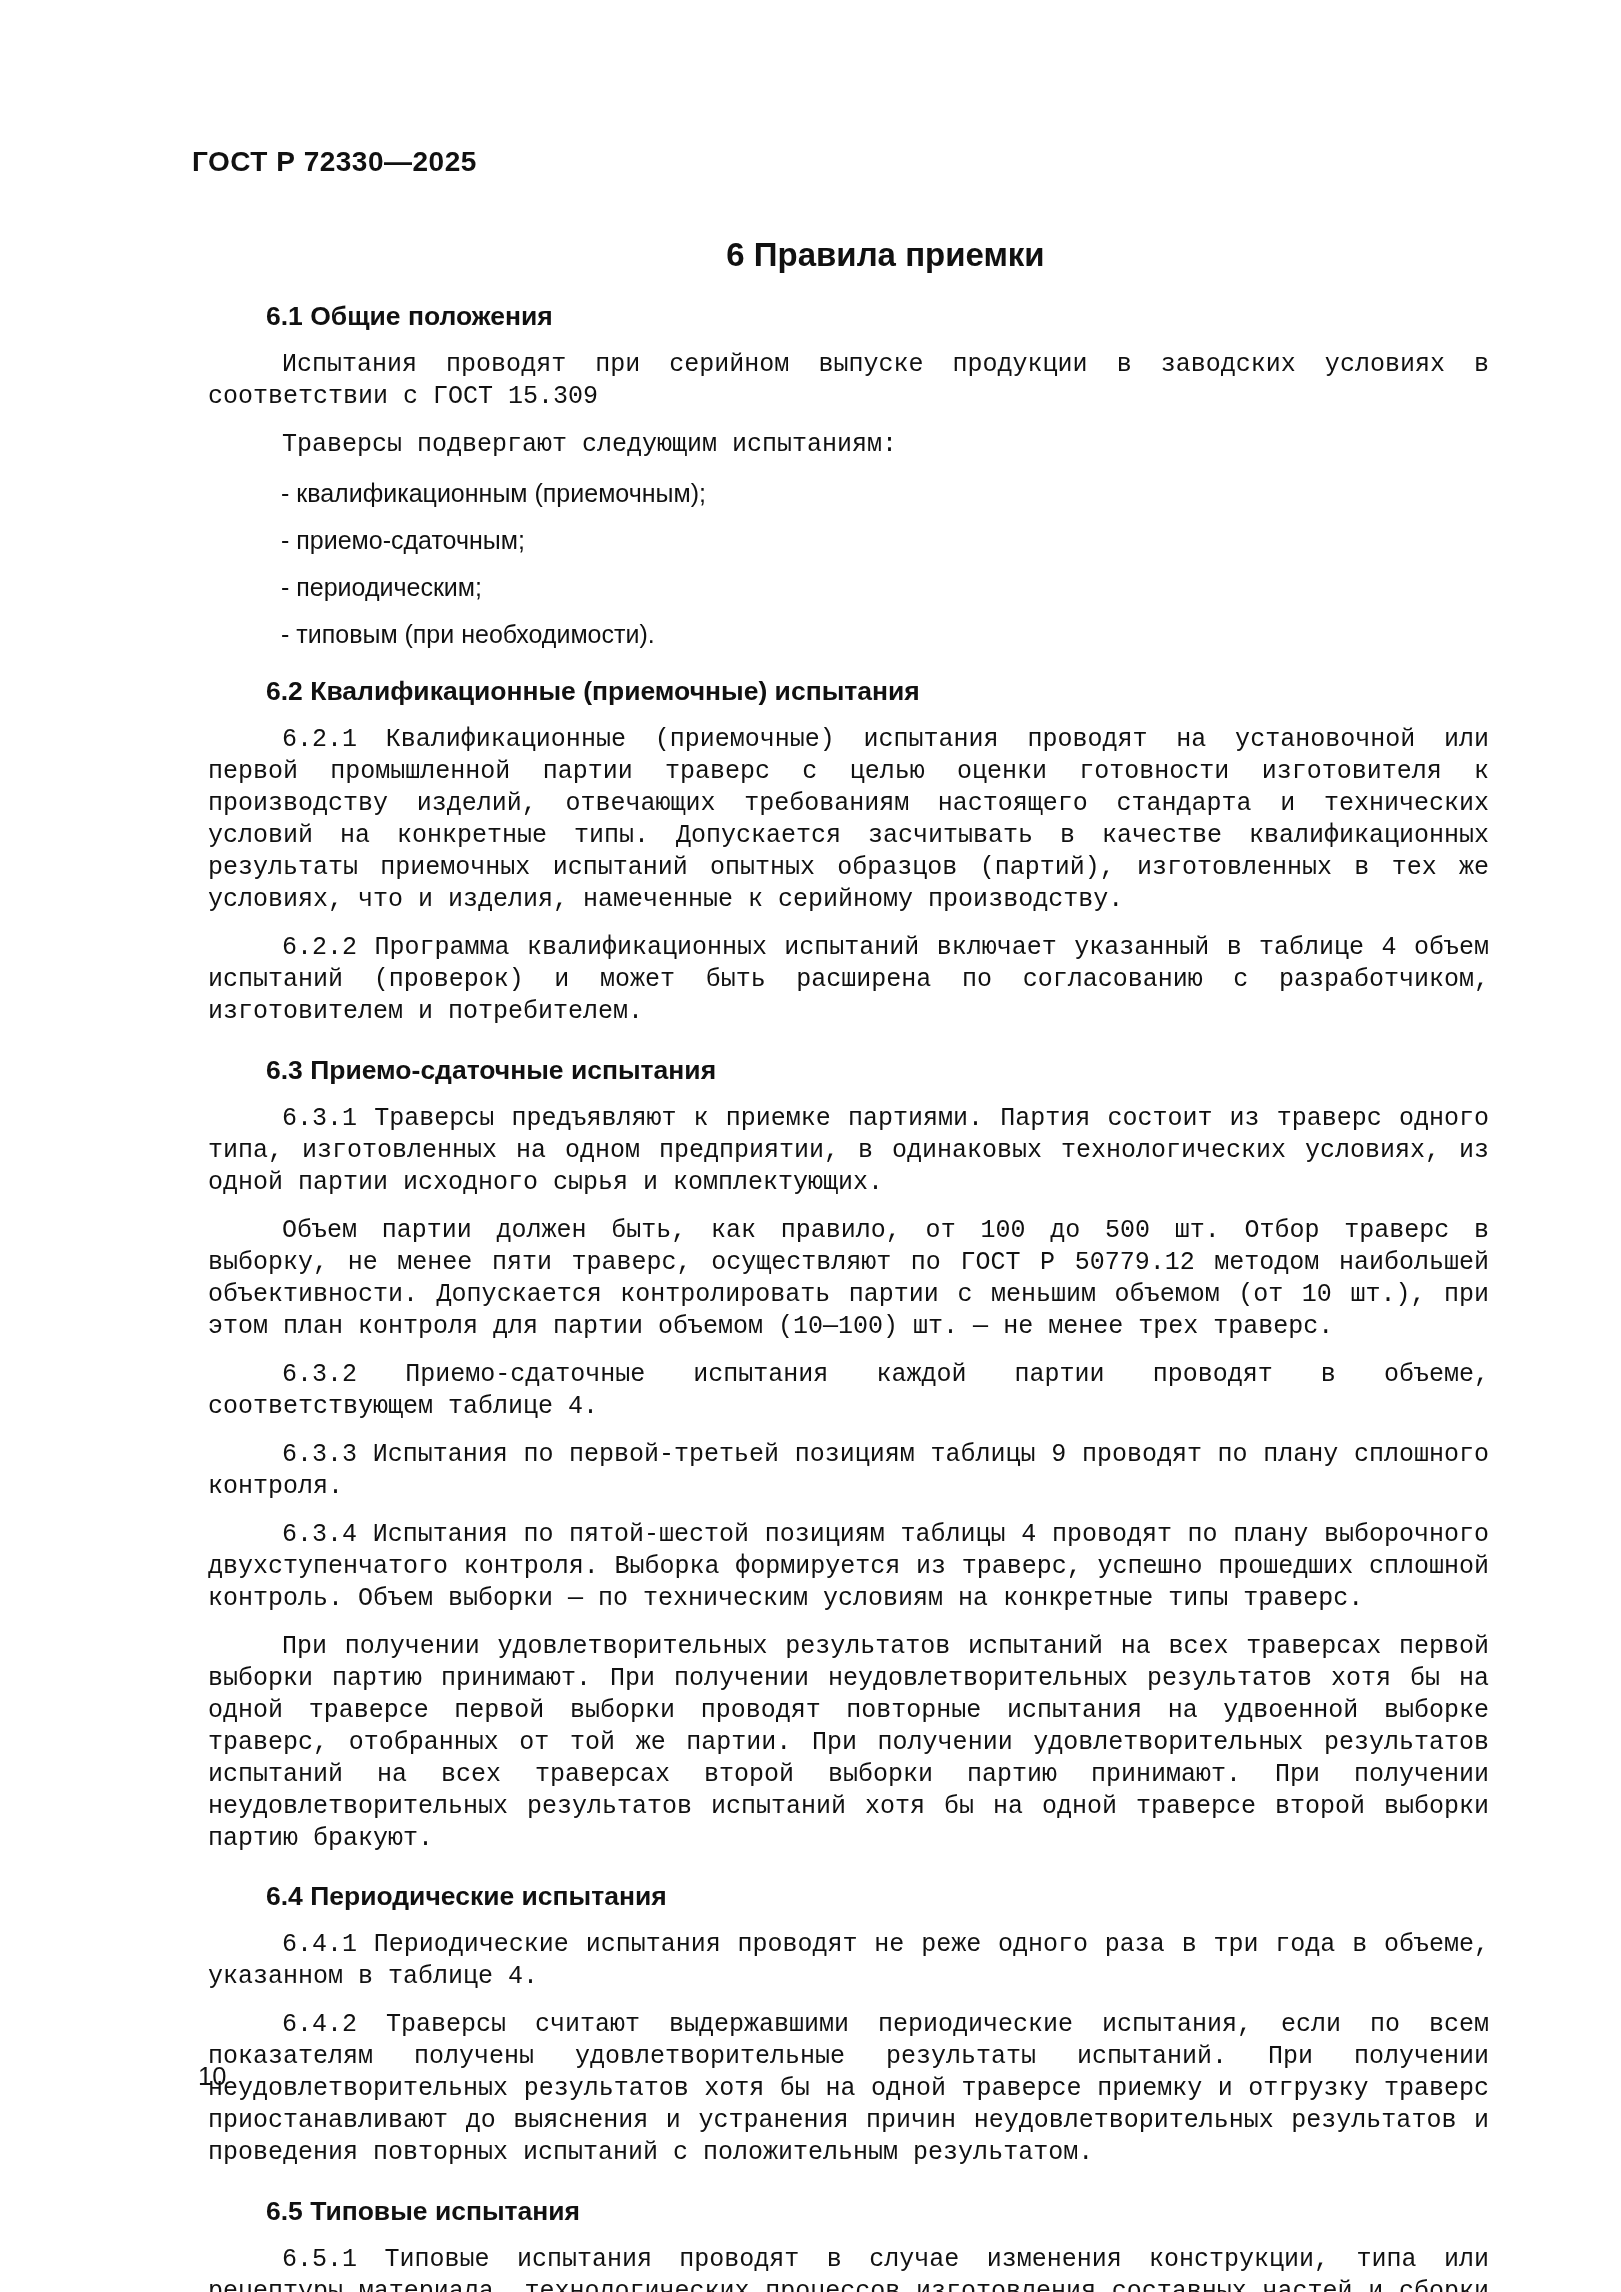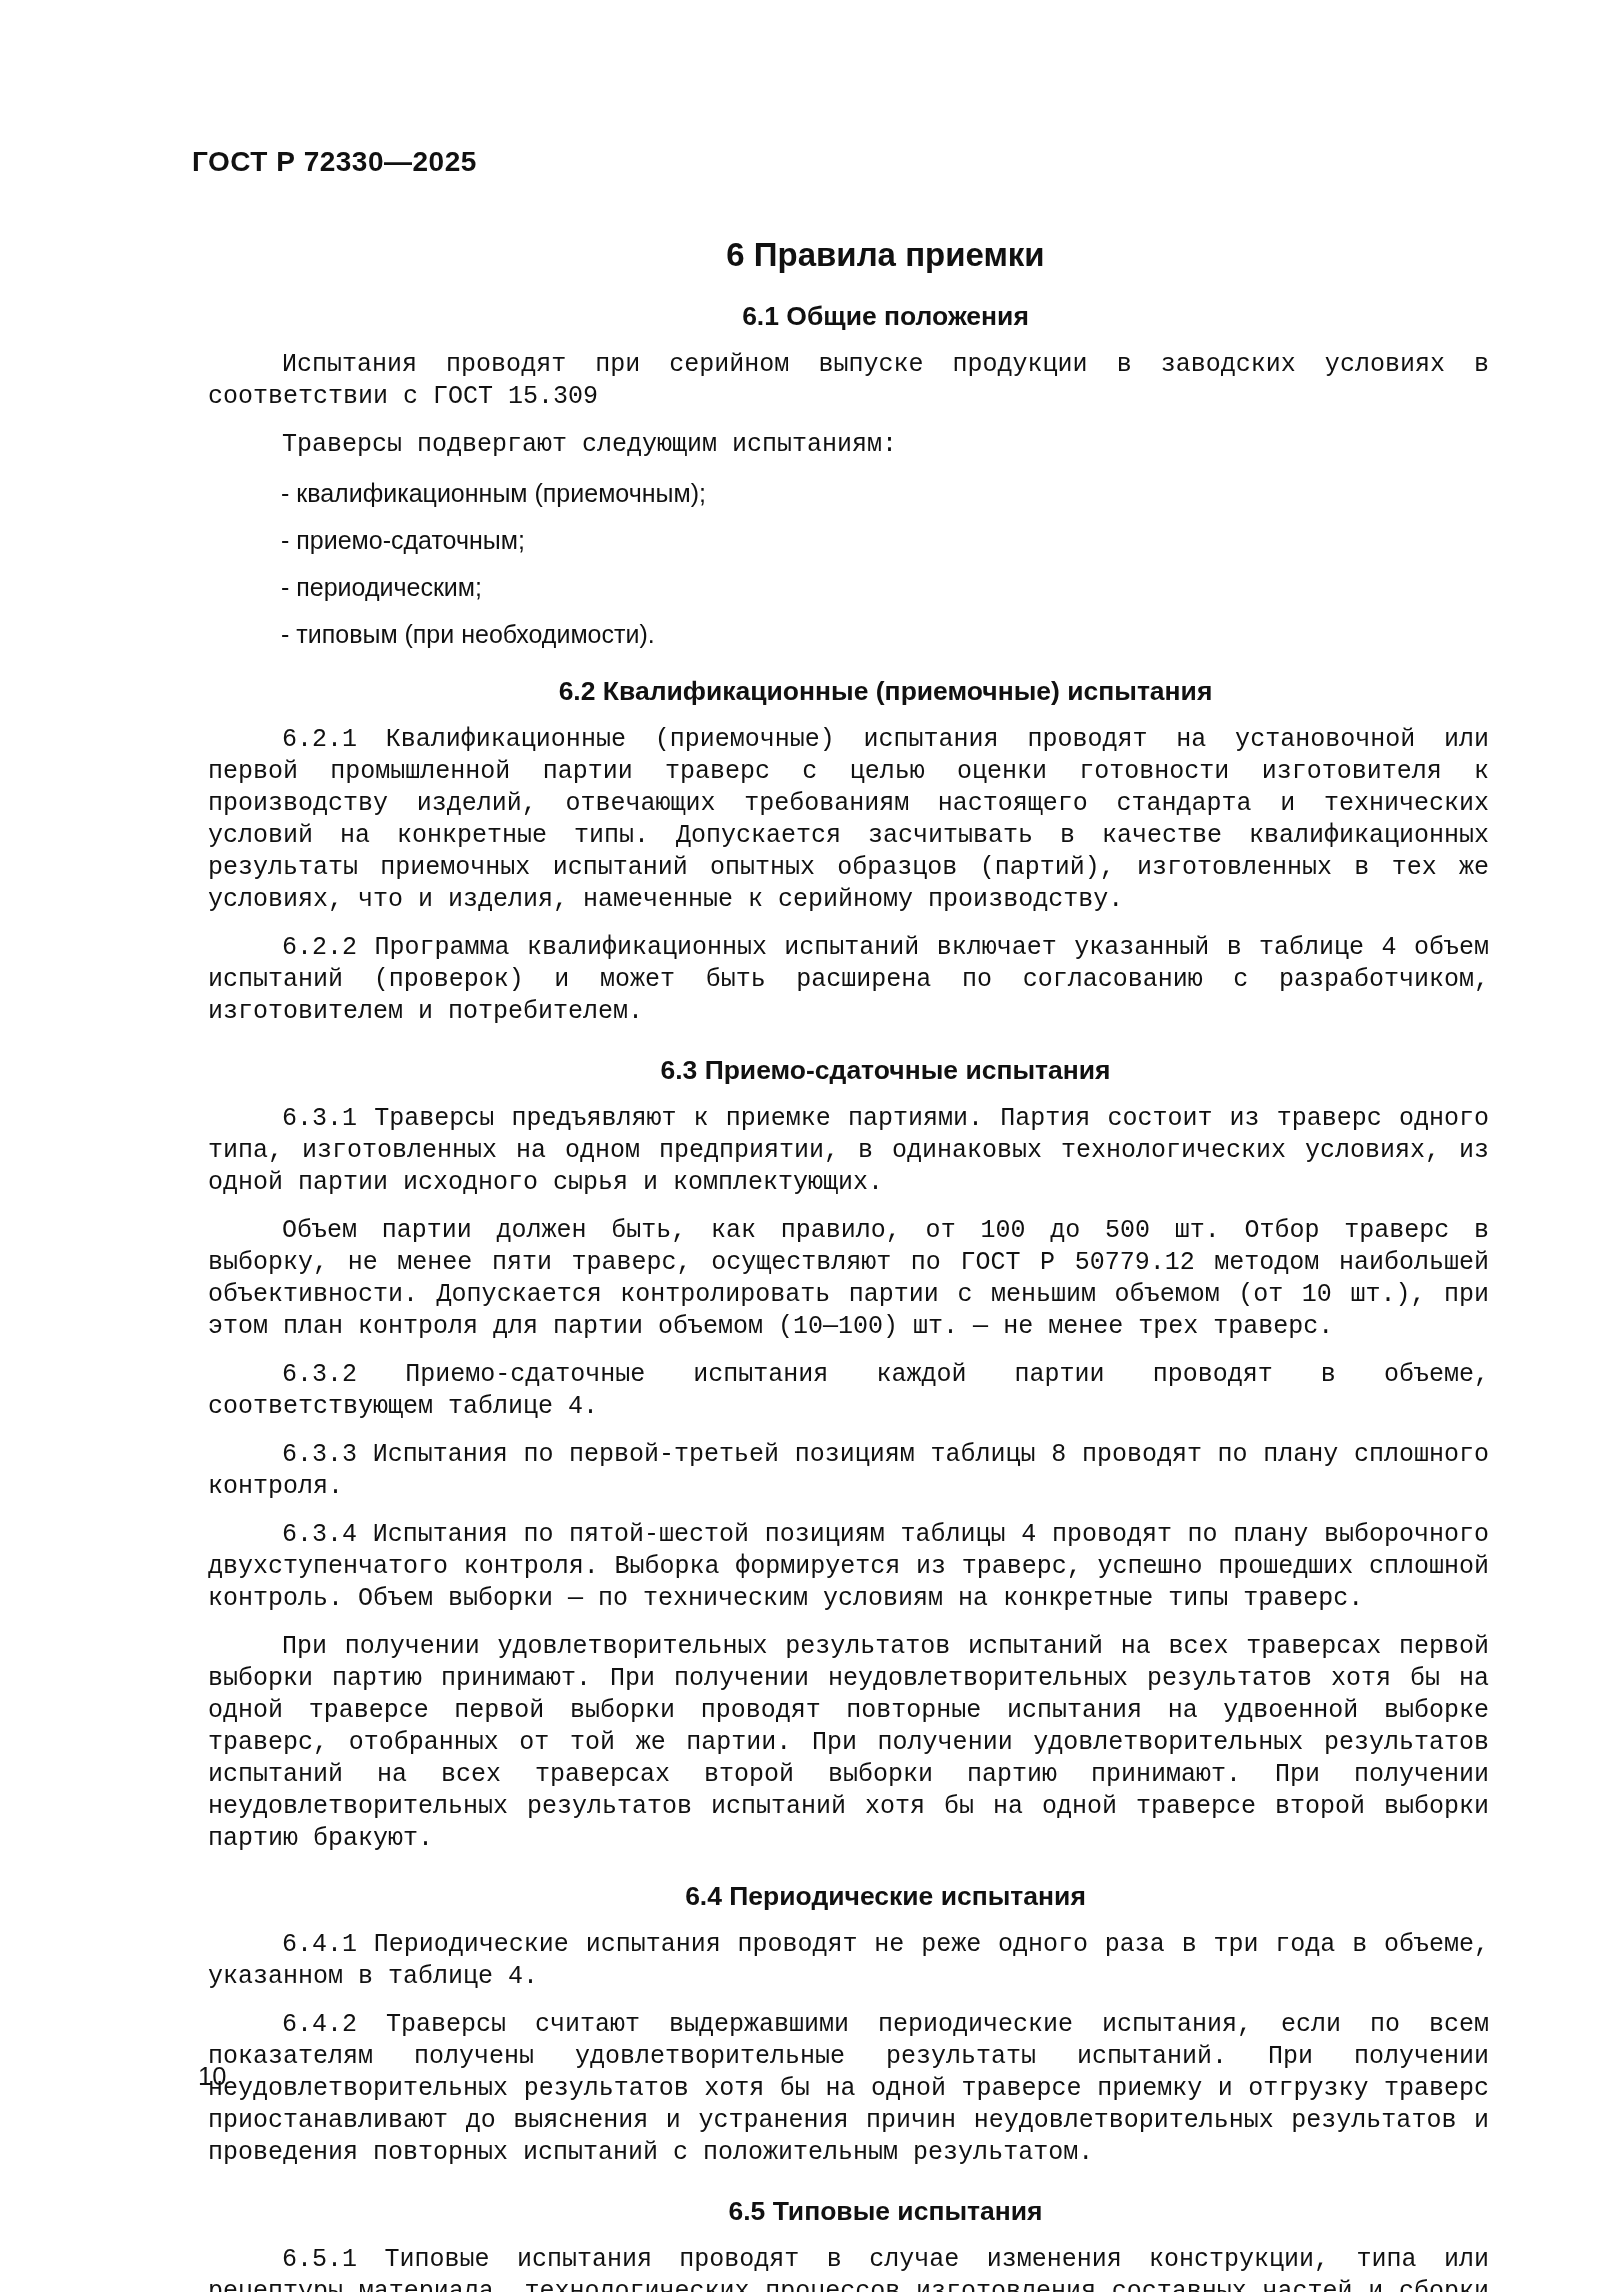--- a/index.html
+++ b/index.html
@@ -37,21 +37,21 @@
       margin: 0 0 25.5px 0;
       padding-left: 74px;
       text-align: center;
     }
     h2.sub-title {
       font-size: 26.5px;
       line-height: 33px;
       font-weight: 700;
       margin: 25.5px 0 11.8px 0;
       padding-left: 74px;
-      text-align: center;
+      text-align: left;
     }
     p.body-p {
       margin: 16px;
       text-indent: 74px;
       font-family: Liberation Mono, monospace;
     }
     p.list-line {
       margin: 15px;
       padding-left: 74px;
       text-align: left;
@@ -84,21 +84,21 @@
     <p class="list-line">- типовым (при необходимости).</p>
 
     <h2 class="sub-title">6.2 Квалификационные (приемочные) испытания</h2>
     <p class="body-p">6.2.1 Квалификационные (приемочные) испытания проводят на установочной или первой промышленной партии траверс с целью оценки готовности изготовителя к производству изделий, отвечающих требованиям настоящего стандарта и технических условий на конкретные типы. Допускается засчитывать в качестве квалификационных результаты приемочных испытаний опытных образцов (партий), изготовленных в тех же условиях, что и изделия, намеченные к серийному производству.</p>
     <p class="body-p">6.2.2 Программа квалификационных испытаний включает указанный в таблице 4 объем испытаний (проверок) и может быть расширена по согласованию с разработчиком, изготовителем и потребителем.</p>
 
     <h2 class="sub-title">6.3 Приемо-сдаточные испытания</h2>
     <p class="body-p">6.3.1 Траверсы предъявляют к приемке партиями. Партия состоит из траверс одного типа, изготовленных на одном предприятии, в одинаковых технологических условиях, из одной партии исходного сырья и комплектующих.</p>
     <p class="body-p">Объем партии должен быть, как правило, от 100 до 500 шт. Отбор траверс в выборку, не менее пяти траверс, осуществляют по ГОСТ Р 50779.12 методом наибольшей объективности. Допускается контролировать партии с меньшим объемом (от 10 шт.), при этом план контроля для партии объемом (10—100) шт. — не менее трех траверс.</p>
     <p class="body-p">6.3.2 Приемо-сдаточные испытания каждой партии проводят в объеме, соответствующем таблице 4.</p>
-    <p class="body-p">6.3.3 Испытания по первой-третьей позициям таблицы 8 проводят по плану сплошного контроля.</p>
+    <p class="body-p">6.3.3 Испытания по первой-третьей позициям таблицы 9 проводят по плану сплошного контроля.</p>
     <p class="body-p">6.3.4 Испытания по пятой-шестой позициям таблицы 4 проводят по плану выборочного двухступенчатого контроля. Выборка формируется из траверс, успешно прошедших сплошной контроль. Объем выборки — по техническим условиям на конкретные типы траверс.</p>
     <p class="body-p">При получении удовлетворительных результатов испытаний на всех траверсах первой выборки партию принимают. При получении неудовлетворительных результатов хотя бы на одной траверсе первой выборки проводят повторные испытания на удвоенной выборке траверс, отобранных от той же партии. При получении удовлетворительных результатов испытаний на всех траверсах второй выборки партию принимают. При получении неудовлетворительных результатов испытаний хотя бы на одной траверсе второй выборки партию бракуют.</p>
 
     <h2 class="sub-title">6.4 Периодические испытания</h2>
     <p class="body-p">6.4.1 Периодические испытания проводят не реже одного раза в три года в объеме, указанном в таблице 4.</p>
     <p class="body-p">6.4.2 Траверсы считают выдержавшими периодические испытания, если по всем показателям получены удовлетворительные результаты испытаний. При получении неудовлетворительных результатов хотя бы на одной траверсе приемку и отгрузку траверс приостанавливают до выяснения и устранения причин неудовлетворительных результатов и проведения повторных испытаний с положительным результатом.</p>
 
     <h2 class="sub-title">6.5 Типовые испытания</h2>
     <p class="body-p">6.5.1 Типовые испытания проводят в случае изменения конструкции, типа или рецептуры материала, технологических процессов изготовления составных частей и сборки траверс для оценки влияния внесенных изменений на характеристики и качество траверс.</p>
 

